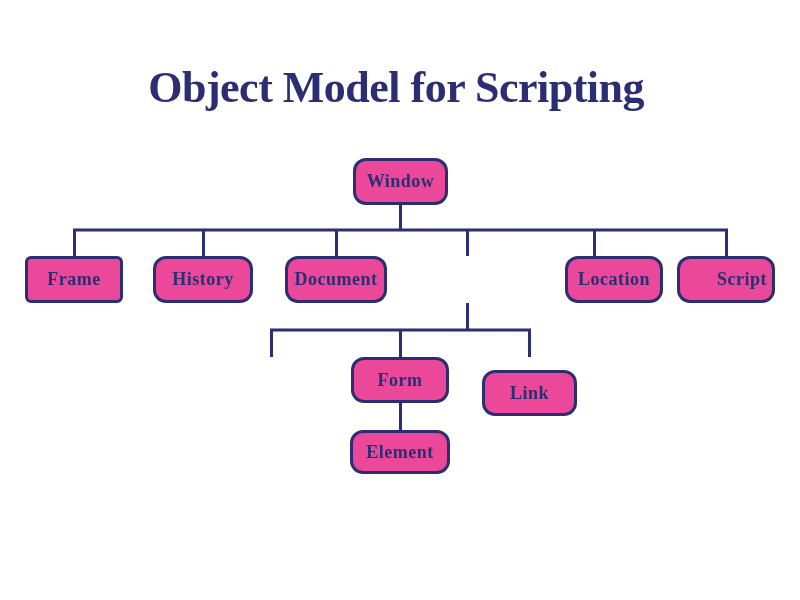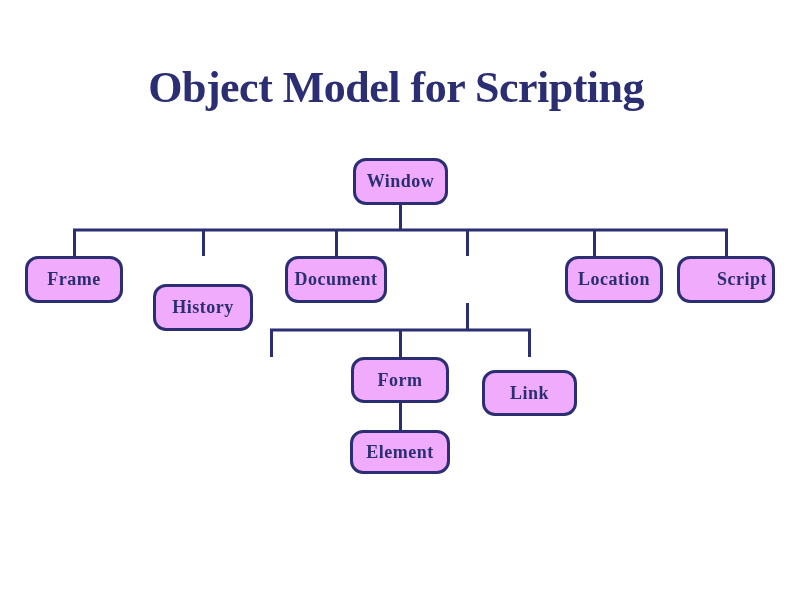--- a/index.html
+++ b/index.html
@@ -39,21 +39,21 @@
     stroke: #2b2e72;
     stroke-width: 3;
     stroke-linejoin: miter;
     stroke-linecap: butt;
   }
   .node {
     position: absolute;
     box-sizing: border-box;
     border: 3px solid #2b2e72;
     border-radius: 13px;
-    background: #f0abfc;
+    background: #ec4899;
     color: #2b2e72;
     font-size: 18px;
     font-weight: bold;
     letter-spacing: 0.5px;
     display: flex;
     align-items: center;
     justify-content: center;
     white-space: nowrap;
   }
 </style>
@@ -72,23 +72,23 @@
     <path d="M467.5 230 L467.5 256"></path>
     <path d="M594.5 230 L594.5 256"></path>
     <path d="M467.5 303 L467.5 330"></path>
     <path d="M271.5 357 L271.5 330 L529.5 330 L529.5 357"></path>
     <path d="M400.5 330 L400.5 357"></path>
     <path d="M400.5 403 L400.5 430"></path>
   </svg>
 
   <div class="node" style="left:353px; top:158px; width:95px;  height:47px;">Window</div>
 
-  <div class="node" style="left:25px;  top:256px; width:98px;  height:47px;">Frame</div>
+  <div class="node" style="left:25px;  top:256px; width:98px;  height:47px;border-radius:6px;">Frame</div>
 
-  <div class="node" style="left:153px; top:256px; width:100px; height:47px;margin-top:28px;">History</div>
+  <div class="node" style="left:153px; top:256px; width:100px; height:47px;">History</div>
 
   <div class="node" style="left:285px; top:256px; width:102px; height:47px;">Document</div>
 
 
   <div class="node" style="left:565px; top:256px; width:98px;  height:47px;">Location</div>
 
   <div class="node" style="left:677px; top:256px; width:98px;  height:47px;padding-left:32px;">Script</div>
 
 
   <div class="node" style="left:351px; top:357px; width:98px;  height:46px;">Form</div>

